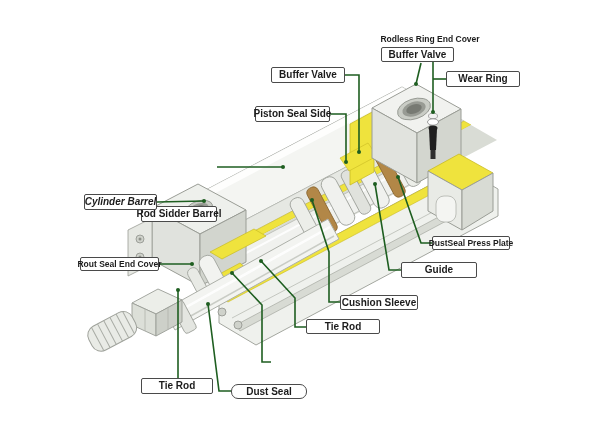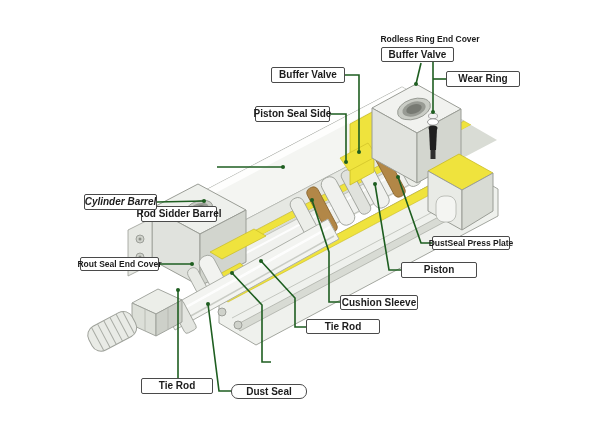--- a/index.html
+++ b/index.html
@@ -215,19 +215,19 @@
 
   <div class="part-label plain lb-rodless">Rodless Ring End Cover</div>
   <div class="part-label lb-buffer-top">Buffer Valve</div>
   <div class="part-label lb-wear-ring">Wear Ring</div>
   <div class="part-label lb-buffer-center">Buffer Valve</div>
   <div class="part-label lb-piston-seal">Piston Seal Side</div>
   <div class="part-label lb-rod-sidder">Rod Sidder Barrel</div>
   <div class="part-label lb-cyl-barrel">Cylinder Barrel</div>
   <div class="part-label small lb-rout-seal">Rout Seal End Cover</div>
   <div class="part-label small lb-dustseal-plate">DustSeal Press Plate</div>
-  <div class="part-label lb-piston">Piston</div>
+  <div class="part-label lb-piston">Guide</div>
   <div class="part-label lb-cushion">Cushion Sleeve</div>
   <div class="part-label lb-tierod-up">Tie Rod</div>
   <div class="part-label lb-tierod-low">Tie Rod</div>
   <div class="part-label lb-dust-seal">Dust Seal</div>
 
 </div>
 
 </body></html>

